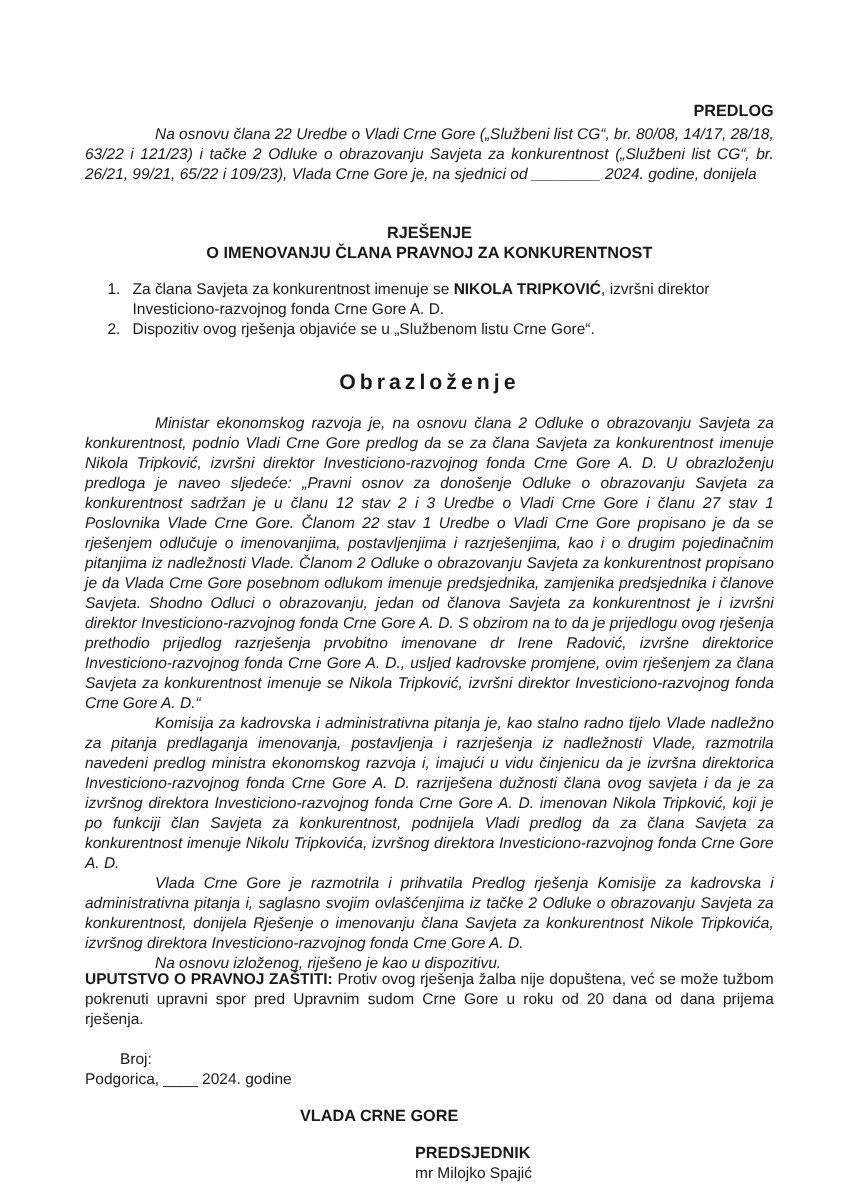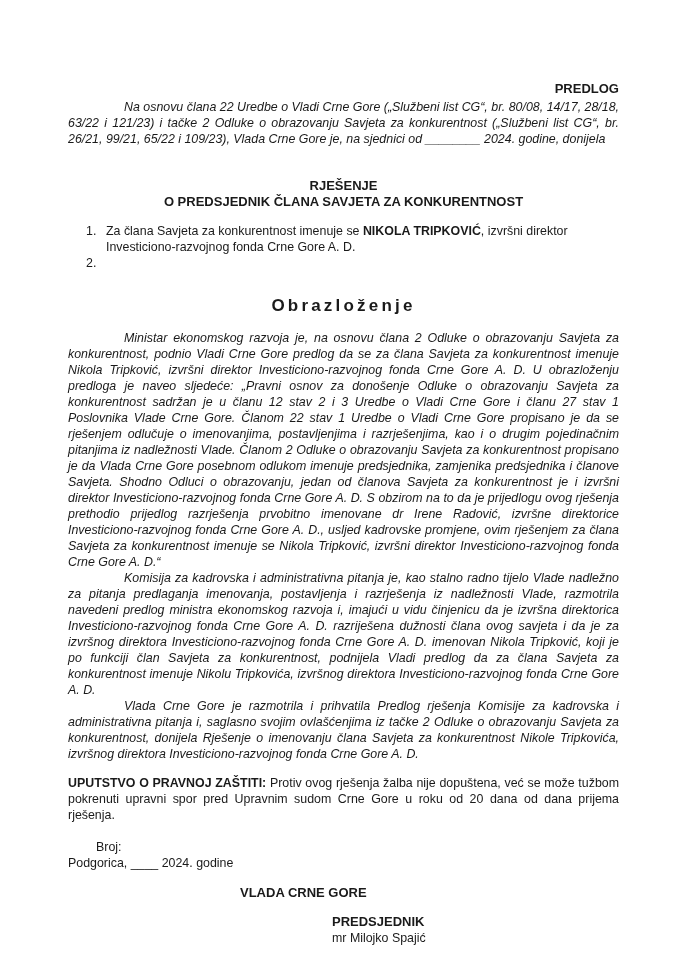--- a/index.html
+++ b/index.html
@@ -28,38 +28,39 @@
 <body>
 
 <div class="page">
 
   <div class="predlog">PREDLOG</div>
 
   <p class="p intro">Na osnovu člana 22 Uredbe o Vladi Crne Gore („Službeni list CG“, br. 80/08, 14/17, 28/18, 63/22 i 121/23) i tačke 2 Odluke o obrazovanju Savjeta za konkurentnost („Službeni list CG“, br. 26/21, 99/21, 65/22 i 109/23), Vlada Crne Gore je, na sjednici od ________ 2024. godine, donijela</p>
 
   <div class="title">
     <div>RJEŠENJE</div>
-    <div>O PREDSJEDNIK ČLANA SAVJETA ZA KONKURENTNOST</div>
+    <div>O IMENOVANJU ČLANA PRAVNOJ ZA KONKURENTNOST</div>
   </div>
 
   <ol class="list">
     <li>
       <span class="num">1.</span><span>Za člana Savjeta za konkurentnost imenuje se </span><b>NIKOLA TRIPKOVIĆ</b><span>, izvršni direktor Investiciono-razvojnog fonda Crne Gore A. D.</span>
     </li>
     <li>
-      <span class="num">2.</span>
+      <span class="num">2.</span><span>Dispozitiv ovog rješenja objaviće se u „Službenom listu Crne Gore“.</span>
     </li>
   </ol>
 
   <div class="obr-title">Obrazloženje</div>
 
   <div class="obr">
     <p class="p">Ministar ekonomskog razvoja je, na osnovu člana 2 Odluke o obrazovanju Savjeta za konkurentnost, podnio Vladi Crne Gore predlog da se za člana Savjeta za konkurentnost imenuje Nikola Tripković, izvršni direktor Investiciono-razvojnog fonda Crne Gore A. D. U obrazloženju predloga je naveo sljedeće: „Pravni osnov za donošenje Odluke o obrazovanju Savjeta za konkurentnost sadržan je u članu 12 stav 2 i 3 Uredbe o Vladi Crne Gore i članu 27 stav 1 Poslovnika Vlade Crne Gore. Članom 22 stav 1 Uredbe o Vladi Crne Gore propisano je da se rješenjem odlučuje o imenovanjima, postavljenjima i razrješenjima, kao i o drugim pojedinačnim pitanjima iz nadležnosti Vlade. Članom 2 Odluke o obrazovanju Savjeta za konkurentnost propisano je da Vlada Crne Gore posebnom odlukom imenuje predsjednika, zamjenika predsjednika i članove Savjeta. Shodno Odluci o obrazovanju, jedan od članova Savjeta za konkurentnost je i izvršni direktor Investiciono-razvojnog fonda Crne Gore A. D. S obzirom na to da je prijedlogu ovog rješenja prethodio prijedlog razrješenja prvobitno imenovane dr Irene Radović, izvršne direktorice Investiciono-razvojnog fonda Crne Gore A. D., usljed kadrovske promjene, ovim rješenjem za člana Savjeta za konkurentnost imenuje se Nikola Tripković, izvršni direktor Investiciono-razvojnog fonda Crne Gore A. D.“</p>
     <p class="p">Komisija za kadrovska i administrativna pitanja je, kao stalno radno tijelo Vlade nadležno za pitanja predlaganja imenovanja, postavljenja i razrješenja iz nadležnosti Vlade, razmotrila navedeni predlog ministra ekonomskog razvoja i, imajući u vidu činjenicu da je izvršna direktorica Investiciono-razvojnog fonda Crne Gore A. D. razriješena dužnosti člana ovog savjeta i da je za izvršnog direktora Investiciono-razvojnog fonda Crne Gore A. D. imenovan Nikola Tripković, koji je po funkciji član Savjeta za konkurentnost, podnijela Vladi predlog da za člana Savjeta za konkurentnost imenuje Nikolu Tripkovića, izvršnog direktora Investiciono-razvojnog fonda Crne Gore A. D.</p>
     <p class="p">Vlada Crne Gore je razmotrila i prihvatila Predlog rješenja Komisije za kadrovska i administrativna pitanja i, saglasno svojim ovlašćenjima iz tačke 2 Odluke o obrazovanju Savjeta za konkurentnost, donijela Rješenje o imenovanju člana Savjeta za konkurentnost Nikole Tripkovića, izvršnog direktora Investiciono-razvojnog fonda Crne Gore A. D.</p>
+    <p class="p">Na osnovu izloženog, riješeno je kao u dispozitivu.</p>
   </div>
 
   <p class="pravna"><b>UPUTSTVO O PRAVNOJ ZAŠTITI:</b><span> Protiv ovog rješenja žalba nije dopuštena, već se može tužbom pokrenuti upravni spor pred Upravnim sudom Crne Gore u roku od 20 dana od dana prijema rješenja.</span></p>
 
   <div class="broj">Broj:</div>
   <div class="mjesto">Podgorica, ____  2024. godine</div>
   <div class="vlada">VLADA CRNE GORE</div>
   <div class="predsj">PREDSJEDNIK</div>
   <div class="potpis">mr Milojko Spajić</div>
 

